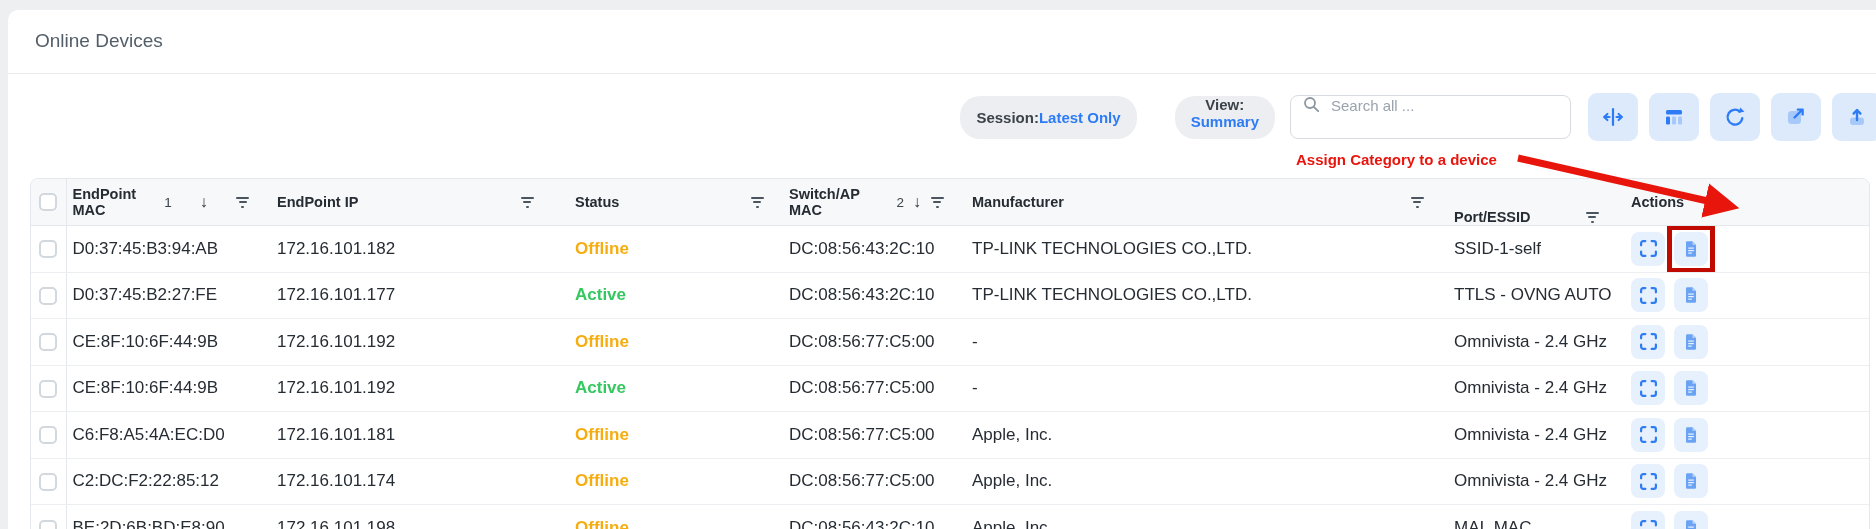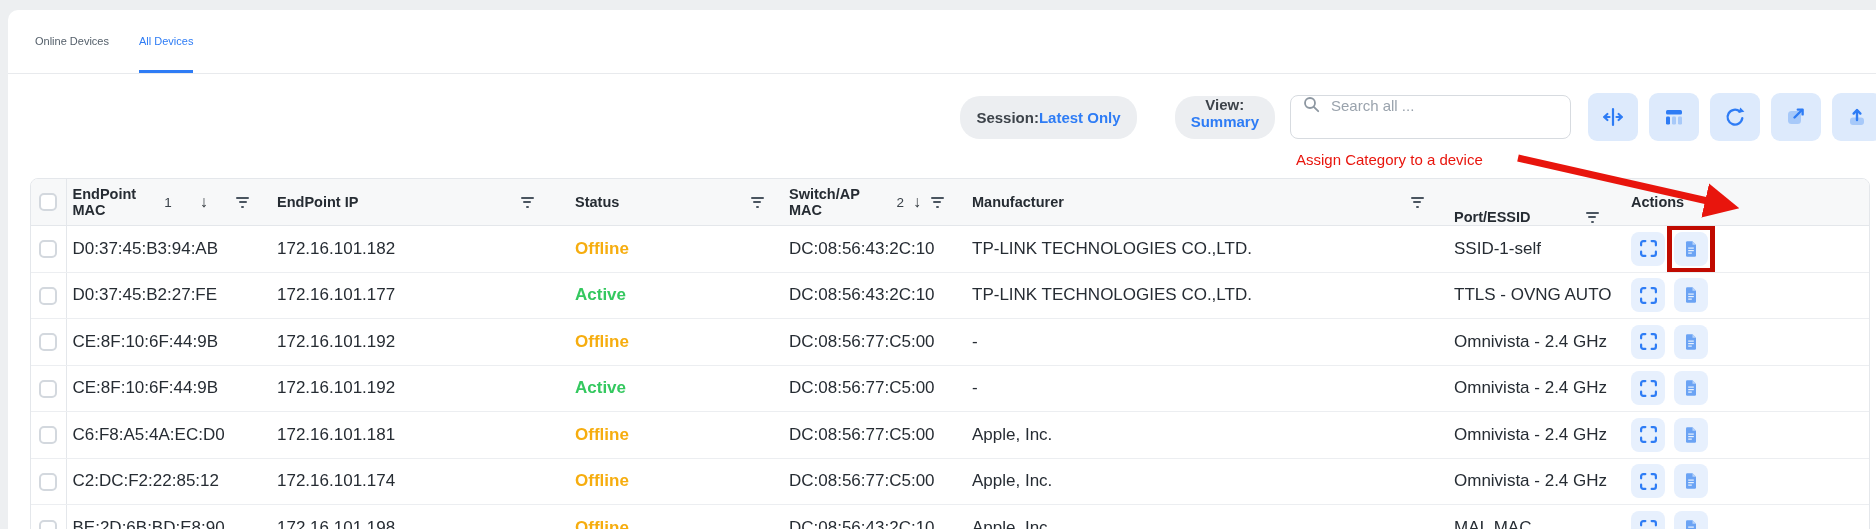--- a/index.html
+++ b/index.html
@@ -27,21 +27,21 @@
   .card{
     position:absolute;left:8px;top:10px;width:1888px;height:540px;
     background:#fff;border-radius:10px;
   }
   
   .tabs{
     display:flex;align-items:stretch;gap:30px;height:64px;
     padding-left:27px;border-bottom:1px solid #e8eaed;
   }
   .tab{
-    display:flex;align-items:center;font-size:11px;font-weight:500;
+    display:flex;align-items:center;font-size:19px;font-weight:500;
     color:#535e69;cursor:pointer;border-bottom:3px solid transparent;padding-top:2px;
   }
   .tab.active{color:var(--accent);border-bottom-color:var(--accent);}
   
   .toolbar{
     position:absolute;top:83px;right:14px;display:flex;align-items:center;
   }
   .pill{
     height:43px;border-radius:20px;background:#eceef1;display:flex;align-items:center;
     padding:0 16px;font-size:15px;font-weight:700;color:#3d434a;cursor:pointer;white-space:nowrap;
@@ -58,21 +58,21 @@
     font-family:"Liberation Sans","DejaVu Sans",sans-serif;background:transparent;
   }
   .searchbox input::placeholder{color:#9aa3ad;}
   .iconbtns{display:flex;gap:11px;}
   .iconbtn{
     width:50px;height:48px;border-radius:9px;background:var(--btn-bg);
     display:flex;align-items:center;justify-content:center;cursor:pointer;border:none;
   }
   
   .annotation-text{
-    position:absolute;left:1288px;top:141px;font-size:15px;font-weight:400;
+    position:absolute;left:1288px;top:141px;font-size:15px;font-weight:700;
     color:var(--annotation-red);z-index:30;white-space:nowrap;
   }
   .arrow-overlay{position:absolute;left:1480px;top:145px;width:330px;height:95px;z-index:30;pointer-events:none;}
   
   .table-wrap{
     position:absolute;left:22px;top:168px;width:1840px;
     border:1px solid var(--line);border-radius:8px 8px 0 0;overflow:hidden;background:#fff;
   }
   table{border-collapse:collapse;table-layout:fixed;width:100%;}
   thead th{
@@ -115,21 +115,20 @@
     content:'';position:absolute;inset:-7px;border:5px solid var(--highlight-red);
   }
 </style>
 </head>
 <body>
 
 <div class="card">
 
   <div class="tabs">
     <div class="tab">Online Devices</div>
-    <div class="tab active">All Devices</div>
   </div>
 
   <div class="toolbar">
     <div class="pill pill-session">
       <span>Session:</span>
         <span class="pill-value">Latest Only</span>
     </div>
     <div class="pill pill-view">
       <span>View:</span>
         <span class="pill-value">Summary</span>

